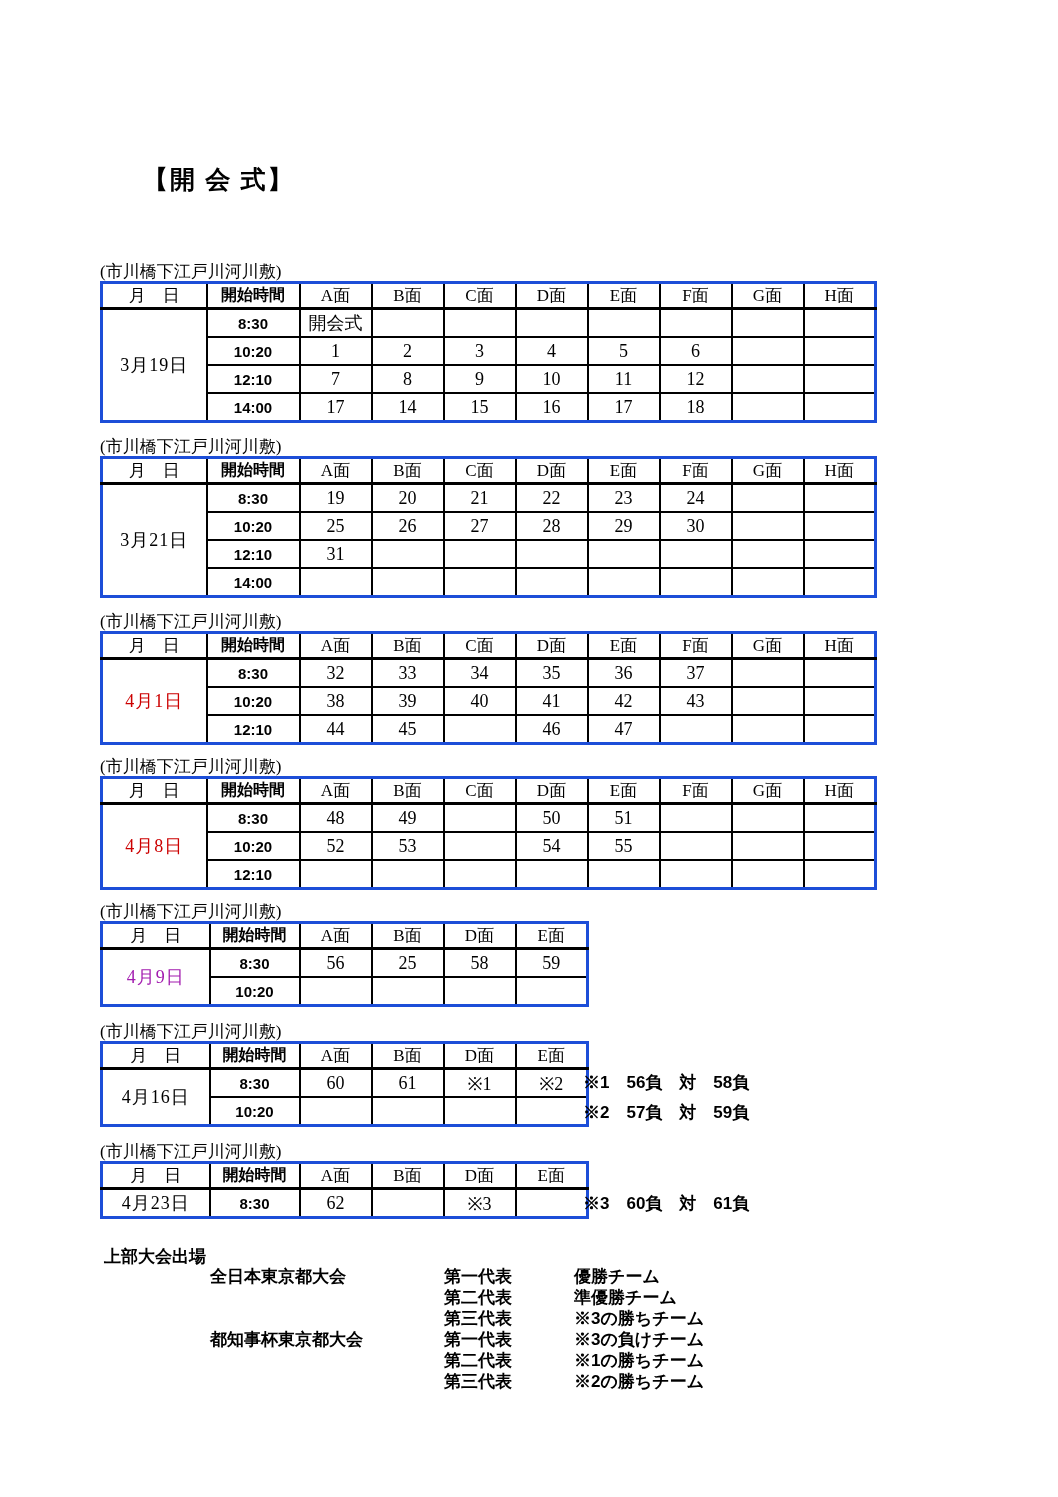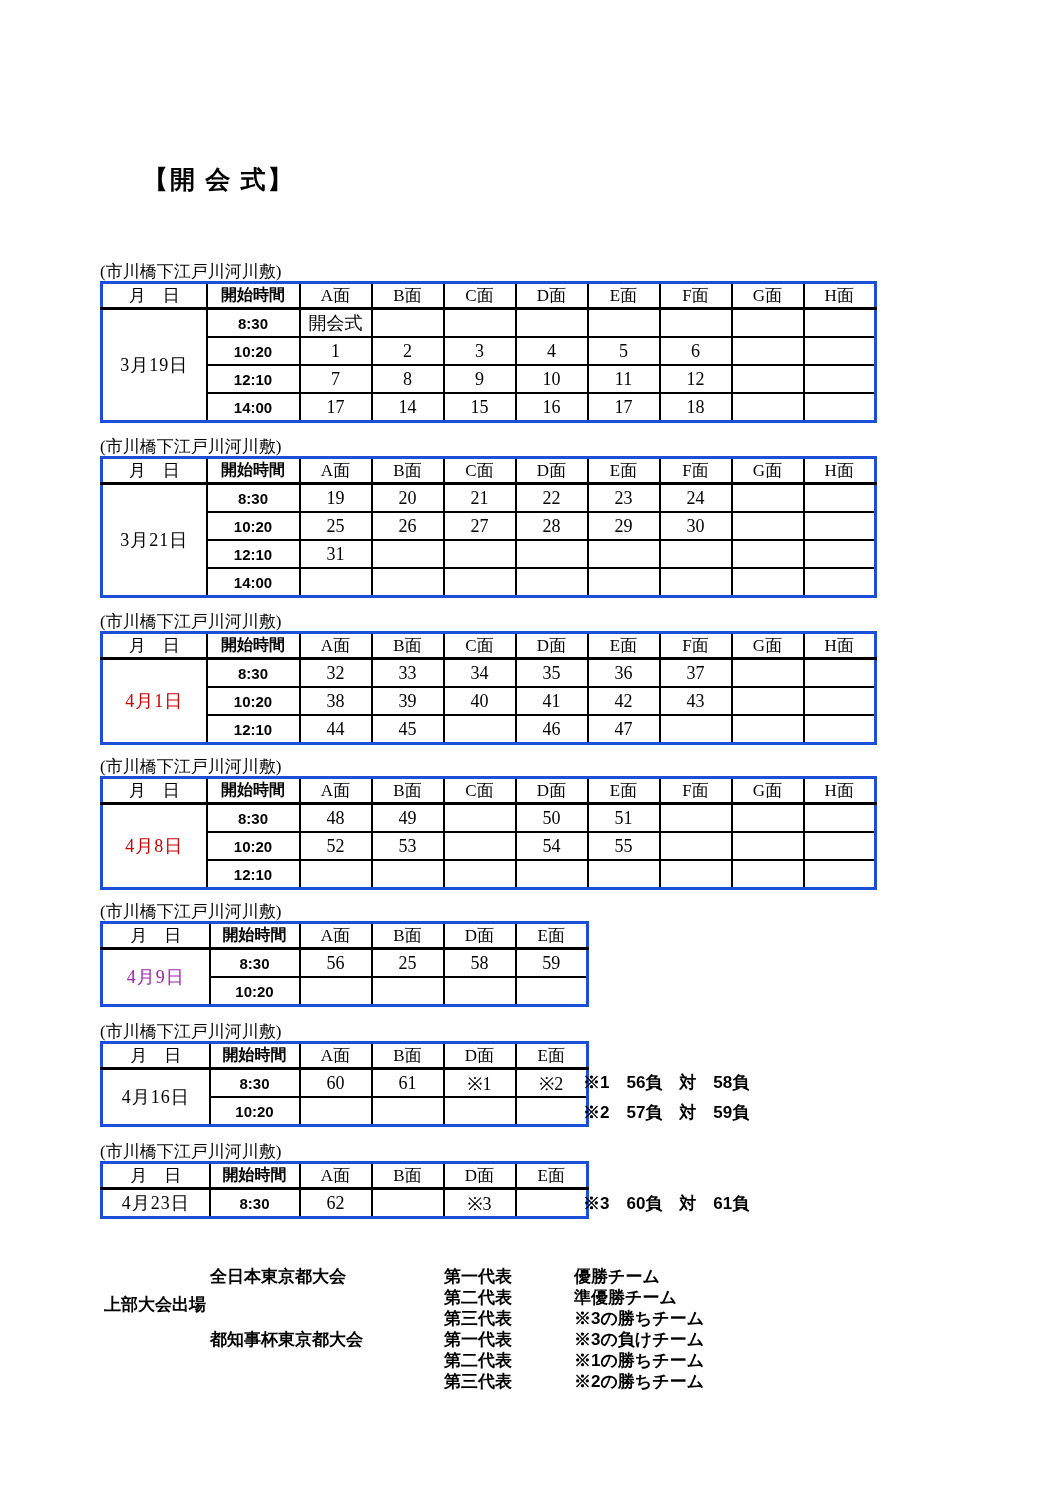--- a/index.html
+++ b/index.html
@@ -109,21 +109,20 @@
   .note-2 { top: 1192px; }
 
   
   .adv-heading {
     position: absolute;
     left: 104px; top: 1245px;
     font-family: Liberation Mono, monospace;
     font-weight: bold;
     font-size: 17px;
     white-space: nowrap;
-    margin-top: 48px;
   }
   .adv-rows { position: absolute; left: 0; top: 1265px; width: 1014px; }
   .adv-row { position: relative; height: 21px; }
   .adv-row span {
     position: absolute;
     top: 0;
     font-family: "Liberation Sans", sans-serif;
     font-weight: bold;
     font-size: 17px;
     white-space: nowrap;

